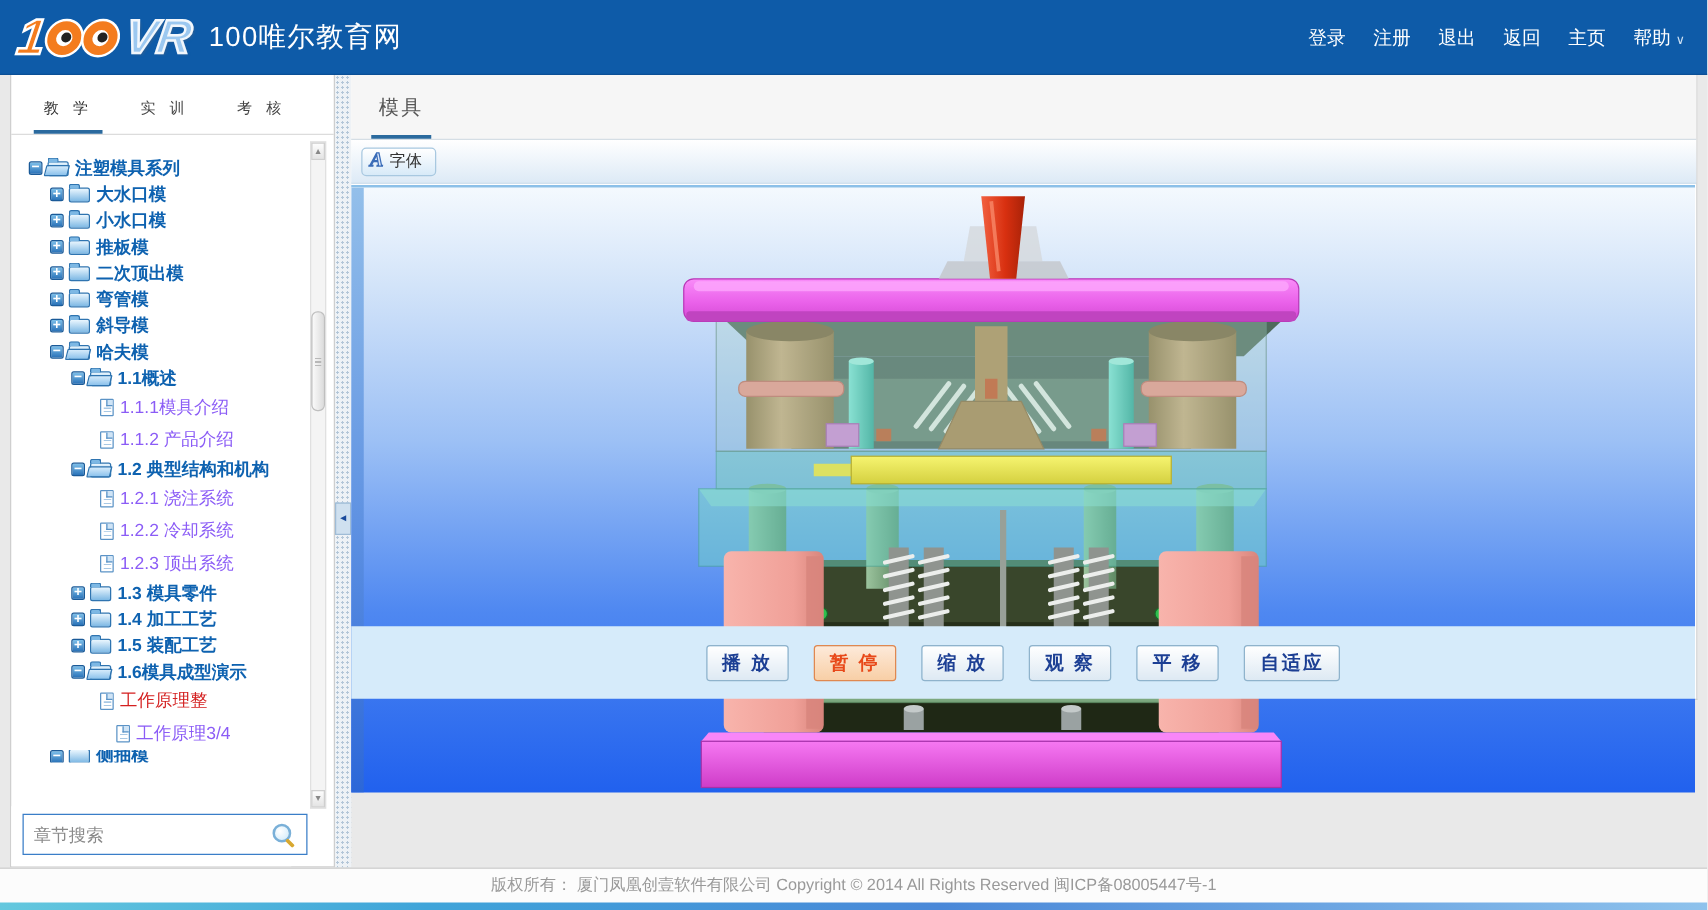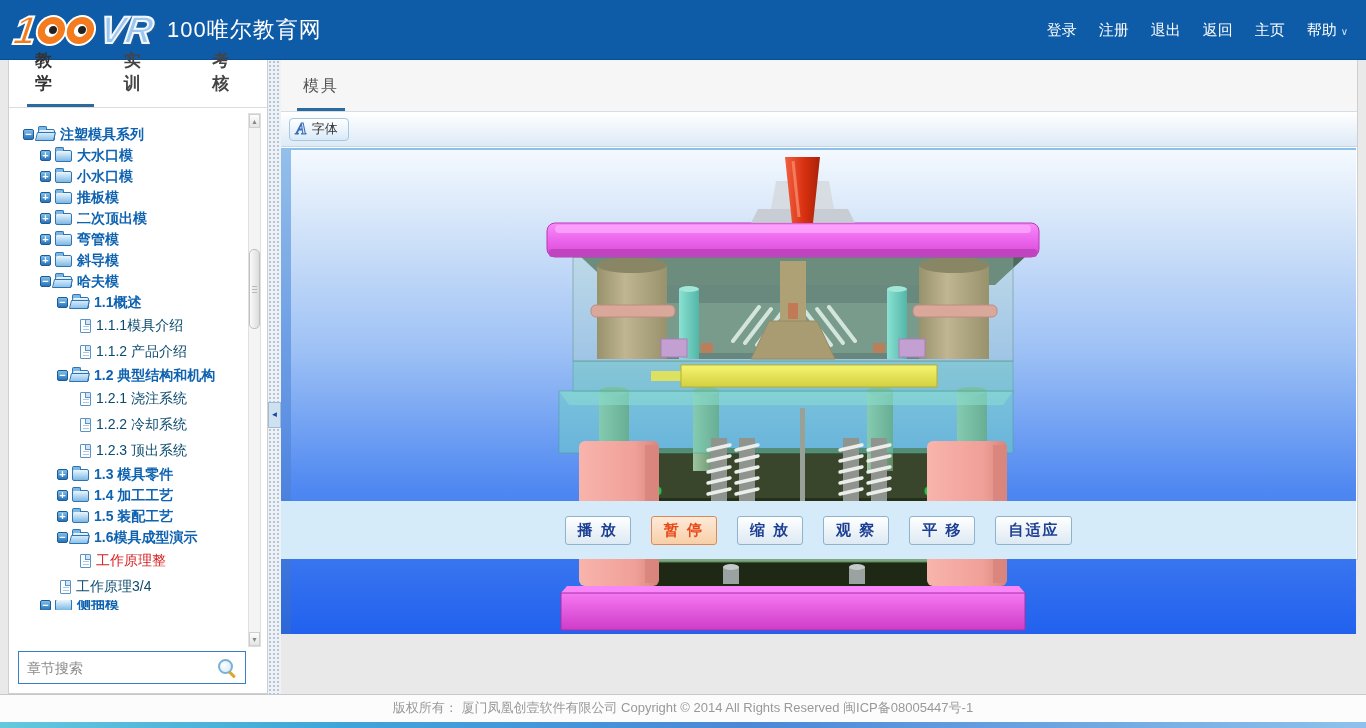--- a/index.html
+++ b/index.html
@@ -15,27 +15,27 @@
   #logo .eye:after{content:"";position:absolute;width:8px;height:8px;border-radius:50%;background:#222;right:1px;top:2px;}
   #logo .vr{font-size:38px;font-weight:bold;font-style:italic;color:#9cc8f0;-webkit-text-stroke:2px #f2f7fc;margin-left:6px;line-height:40px;text-shadow:2px 2px 2px #2a5f96;}
   #site-name{color:#fff;font-size:22px;margin-left:14px;letter-spacing:1px;}
   #header-nav{position:absolute;right:18px;top:0;height:60px;display:flex;align-items:center;gap:22px;}
   .navlink{color:#fff;font-size:15px;cursor:pointer;white-space:nowrap;}
   .navlink .caret{font-size:10px;margin-left:4px;color:#cfe2f4;}
 
   
   #sidebar{position:absolute;left:8px;top:60px;width:260px;height:634px;background:#fff;border:1px solid #cfcfcf;border-top:none;}
   #side-tabs{height:48px;border-bottom:1px solid #dcdcdc;display:flex;align-items:flex-end;padding-left:22px;gap:30px;}
-  .side-tab{font-size:17px;color:#444;letter-spacing:4px;padding:0 4px 12px 4px;position:relative;cursor:pointer;font-weight:bold;}
+  .side-tab{font-size:12px;color:#444;letter-spacing:4px;padding:0 4px 12px 4px;position:relative;cursor:pointer;}
   .side-tab.active{color:#333;}
   .side-tab.active:after{content:"";position:absolute;left:-4px;right:-4px;bottom:0;height:3px;background:#2b6a9e;}
   #tree{position:absolute;left:0;top:48px;width:246px;height:530px;overflow:hidden;padding-top:16px;}
   .trow{height:21px;display:flex;align-items:center;white-space:nowrap;cursor:pointer;}
   .trow.doc{height:26px;}
-  .tlabel{font-size:14px;color:#0c4a6e;margin-left:5px;}
+  .tlabel{font-size:14px;color:#8b5cf6;margin-left:5px;}
   .trow.bold .tlabel{font-weight:bold;color:#0e62b0;}
   .trow.sel .tlabel{color:#d42020;}
   .tgl{width:11px;height:11px;flex:0 0 11px;background:linear-gradient(180deg,#7ec0ea,#2a72b8);border:1px solid #1a5a98;border-radius:2px;color:#fff;font-size:11px;line-height:9px;text-align:center;font-weight:bold;cursor:pointer;}
   .fico{width:17px;height:12px;flex:0 0 17px;margin-left:4px;position:relative;background:linear-gradient(180deg,#eaf6fe,#7db8e4);border:1px solid #2f74b0;border-radius:2px;}
   .fico:before{content:"";position:absolute;top:-4px;left:-1px;width:7px;height:3px;background:#7db8e4;border:1px solid #2f74b0;border-bottom:none;border-radius:2px 2px 0 0;}
   .fico.open:after{content:"";position:absolute;left:-3px;right:-1px;bottom:-1px;height:7px;background:linear-gradient(180deg,#d5ebfb,#8cc2ec);border:1px solid #2f74b0;transform:skewX(-14deg);border-radius:1px;}
   .dico{width:11px;height:14px;flex:0 0 11px;margin-left:6px;background:#fff;border:1px solid #5b93c6;border-radius:1px;position:relative;}
   .dico:before{content:"";position:absolute;top:0;right:0;width:4px;height:4px;background:#cfe4f6;border-left:1px solid #5b93c6;border-bottom:1px solid #5b93c6;}
   .dico:after{content:"";position:absolute;left:2px;top:6px;width:6px;height:5px;background:repeating-linear-gradient(#a8c8e4 0 1px,transparent 1px 3px);}
   .trow.clipped{overflow:hidden;}
@@ -201,21 +201,21 @@
         </div>
         <div class="trow bold" style="padding-left: 48px;">
           <span class="tgl">−</span>
           <span class="fico open"></span>
           <span class="tlabel">1.6模具成型演示</span>
         </div>
         <div class="trow doc sel" style="padding-left: 65px;">
           <span class="dico"></span>
           <span class="tlabel">工作原理整</span>
         </div>
-        <div class="trow doc" style="padding-left: 45px; text-align: center;">
+        <div class="trow doc" style="padding-left: 78px; text-align: center;">
           <span class="dico"></span>
           <span class="tlabel">工作原理3/4</span>
         </div>
         <div class="trow bold clipped" style="padding-left: 31px; height: 10px;">
           <span class="tgl">−</span>
           <span class="fico"></span>
           <span class="tlabel">侧抽模</span>
         </div>
       </div>
     <div id="tree-scroll">

